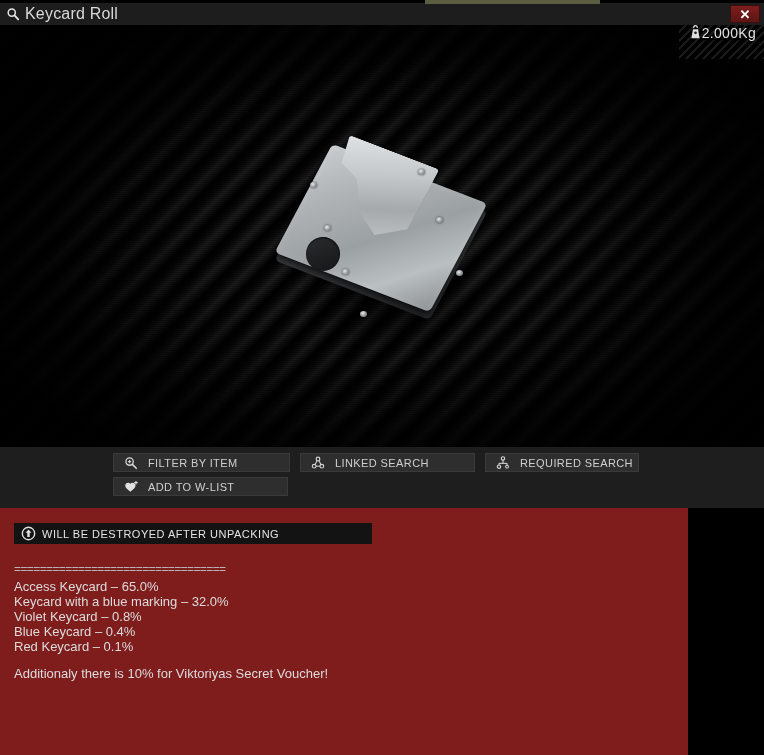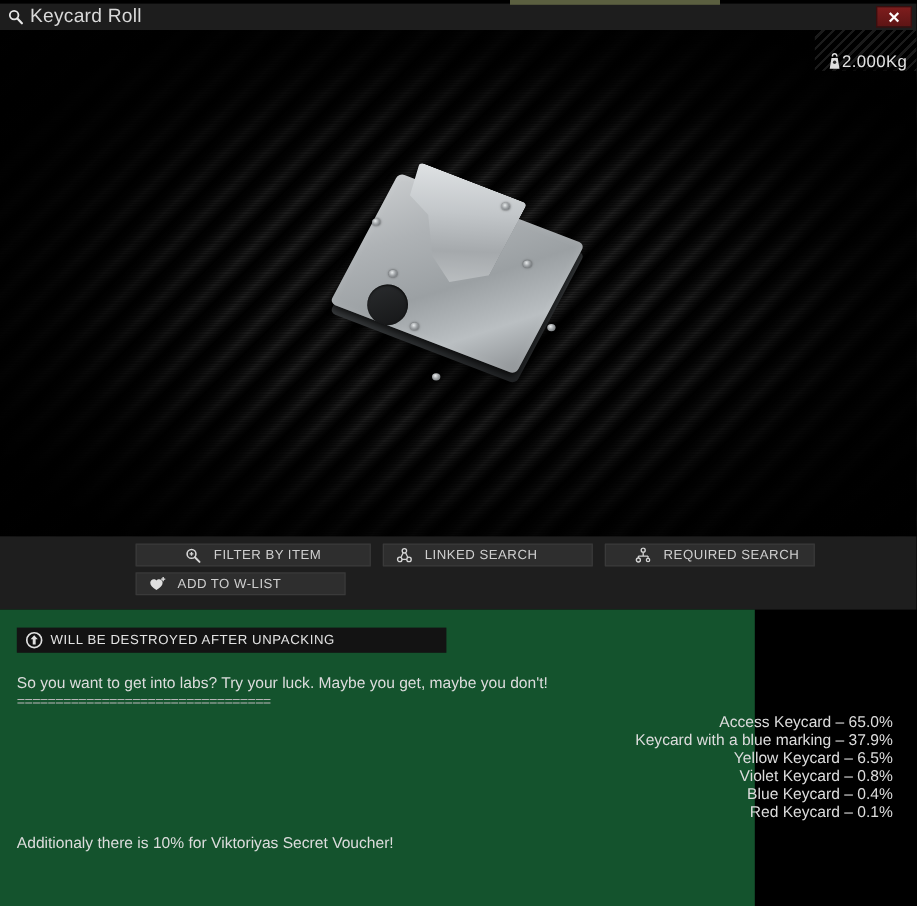--- a/index.html
+++ b/index.html
@@ -133,21 +133,21 @@
   }
 
   
   .weight-badge {
     position: absolute;
     top: 0px;
     right: 0px;
     height: 34px;
     padding: 0 8px 0 10px;
     display: flex;
-    align-items: flex-end;
+    align-items: flex-start;
     gap: 0;
     z-index: 12;
     background:
       repeating-linear-gradient(
         -45deg,
         rgba(255,255,255,0.10) 0px,
         rgba(255,255,255,0.10) 2px,
         rgba(0,0,0,0.0) 2px,
         rgba(0,0,0,0.0) 6px
       );
@@ -266,33 +266,33 @@
     justify-content: center;
     flex: 0 0 auto;
   }
   .abtn .abtn-label {
     color: #cfcfcf;
     font-size: 11px;
     letter-spacing: 0.4px;
     white-space: nowrap;
     padding-right: 10px;
   }
-  .abtn.w-filter { width: 196px; justify-content: center; }
+  .abtn.w-filter { width: 177px; }
   .abtn.w-linked { width: 175px; }
-  .abtn.w-required { width: 175px; padding-left: 14px; }
+  .abtn.w-required { width: 154px; }
   .abtn.w-wlist { width: 175px; text-align: center; }
 
   
   .desc-area {
     position: absolute;
     top: 508px;
     left: 0;
-    width: 629px;
+    width: 688px;
     height: 247px;
-    background: #14532d;
+    background: #7f1d1d;
     z-index: 20;
   }
   .destroy-banner {
     position: absolute;
     left: 14px;
     top: 15px;
     width: 358px;
     height: 21px;
     background: #131313;
     display: flex;
@@ -326,21 +326,21 @@
   .desc-line { white-space: pre; }
   .desc-sep {
     color: #b5b5b5;
     font-size: 12px;
     letter-spacing: -0.6px;
     line-height: 15px;
     white-space: pre;
     margin-top: 1px;
     margin-bottom: 3px;
   }
-  .loot-list { margin: 0; text-align: right; }
+  .loot-list { margin: 0; }
   .loot-line {
     color: #dcdcdc;
     font-size: 13px;
     line-height: 14.9px;
     white-space: pre;
   }
   .desc-footer {
     color: #dcdcdc;
     font-size: 13px;
     line-height: 14.9px;
@@ -467,26 +467,24 @@
       <span class="db-icon">
         <svg width="15" height="15" viewBox="0 0 16 16">
           <circle cx="8" cy="8" r="6.6" fill="none" stroke="#e0e0e0" stroke-width="1.5"></circle>
           <path d="M8 3.6l3.2 3.6H9.3v4.6H6.7V7.2H4.8z" fill="#e0e0e0"></path>
         </svg>
       </span>
       <span class="db-label">WILL BE DESTROYED AFTER UNPACKING</span>
     </div>
 
     <div class="desc-text">
-      <div class="desc-line">So you want to get into labs? Try your luck. Maybe you get, maybe you don't!</div>
       <div class="desc-sep">=================================</div>
       <div class="loot-list">
         <div class="loot-line">Access Keycard – 65.0%</div>
-        <div class="loot-line">Keycard with a blue marking – 37.9%</div>
-        <div class="loot-line">Yellow Keycard – 6.5%</div>
+        <div class="loot-line">Keycard with a blue marking – 32.0%</div>
         <div class="loot-line">Violet Keycard – 0.8%</div>
         <div class="loot-line">Blue Keycard – 0.4%</div>
         <div class="loot-line">Red Keycard – 0.1%</div>
       </div>
       <div class="desc-footer">Additionaly there is 10% for Viktoriyas Secret Voucher!</div>
     </div>
 
   </div>
 
 </div>

